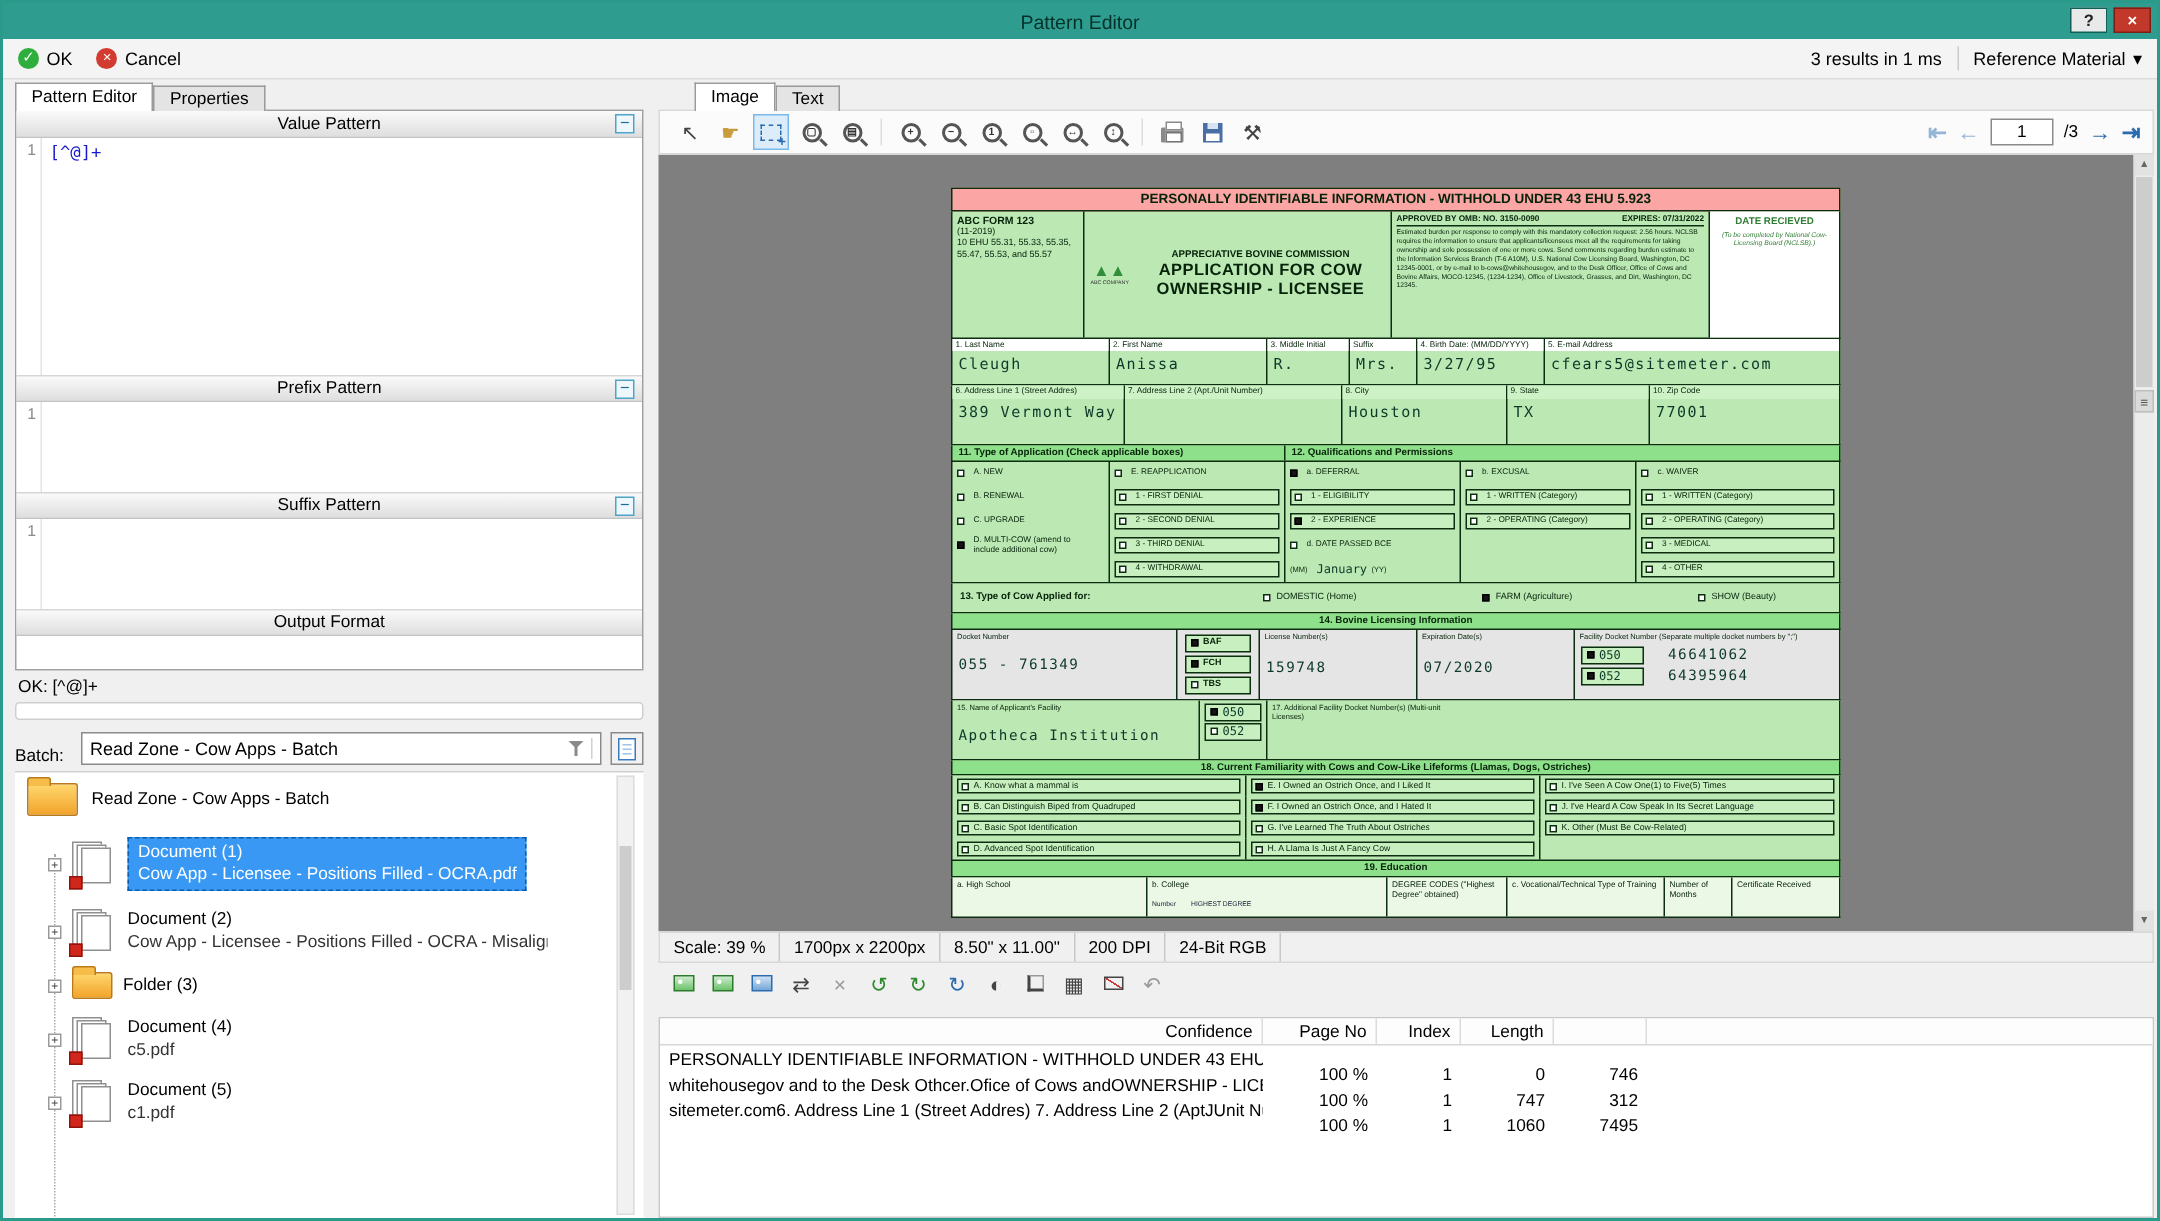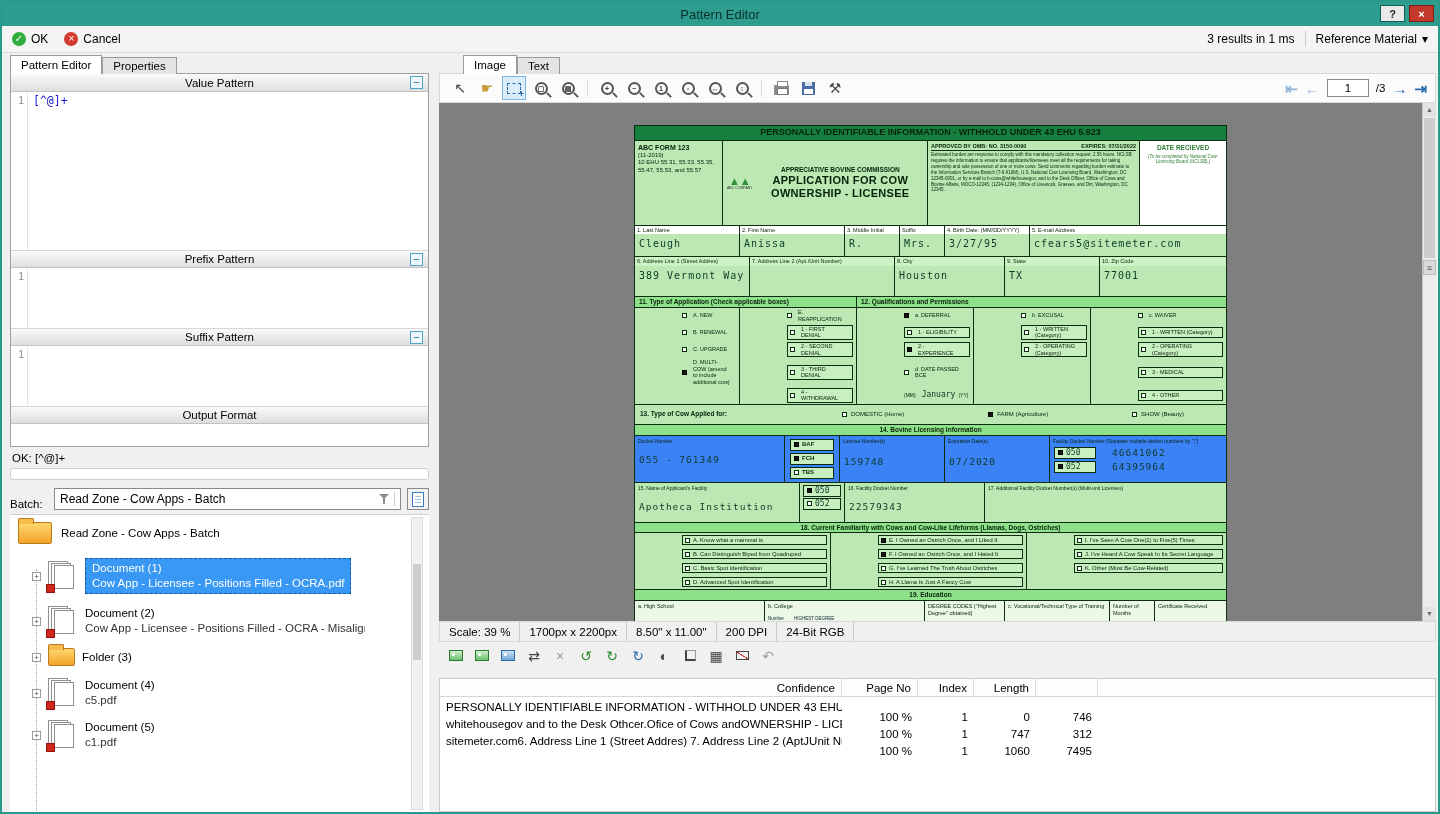--- a/index.html
+++ b/index.html
@@ -142,21 +142,21 @@
             line-height:14px;background:#e2e2e2;}
   .vs-up{top:0;}
   .vs-down{bottom:0;}
   .vs-thumb{position:absolute;left:1px;width:11px;top:15px;height:140px;background:#cdcdcd;}
   .vs-grip{position:absolute;left:0;width:13px;top:157px;height:15px;background:#dadada;color:#555;
            font-size:9px;text-align:center;line-height:15px;border:1px solid #bdbdbd;}
 
   
   .document{position:absolute;left:195px;top:22px;width:593px;background:#bce8b4;color:#06230a;cursor:crosshair;}
   .document,.document *{line-height:1.2;}
-  .banner{background:#15803d;border:1px solid #0c2d10;font-weight:bold;font-size:9px;text-align:center;padding:1px 0 2px;}
+  .banner{background:#fca5a5;border:1px solid #0c2d10;font-weight:bold;font-size:9px;text-align:center;padding:1px 0 2px;}
   .toprow{display:flex;border:1px solid #0c2d10;border-top:none;height:85px;}
   .formbox{width:88px;border-right:1px solid #0c2d10;padding:3px;font-size:6px;}
   .fb1{font-weight:bold;font-size:7px;}
   .commission{width:205px;border-right:1px solid #0c2d10;padding:3px 4px;display:flex;align-items:center;gap:5px;}
   .logo{display:flex;flex-direction:column;align-items:center;flex:none;}
   .logo-tri{color:#2f8f3a;font-size:11px;line-height:10px;}
   .logo-sub{font-size:3.5px;color:#333;}
   .comm-text{flex:1;text-align:center;}
   .comm1{font-size:6.5px;font-weight:bold;}
   .comm2,.comm3{font-size:11px;font-weight:bold;letter-spacing:0.3px;}
@@ -182,35 +182,35 @@
 
   .band{background:#8fe08a;border:1px solid #0c2d10;border-top:none;font-weight:bold;font-size:6.5px;display:flex;}
   .band-cell{padding:1px 4px;}
   .band11{width:222px;border-right:1px solid #0c2d10;}
   .band-center{justify-content:center;text-align:center;padding:1px 0;}
 
   .grid1112{display:grid;grid-template-columns:105px 117px 117px 117px 1fr;
             border:1px solid #0c2d10;border-top:none;background:#bce8b4;}
   .g-cell{min-height:16px;padding:1px 3px;display:flex;align-items:center;border-right:1px solid #0c2d10;min-width:0;}
   .grid1112 > .g-cell:nth-child(5n){border-right:none;}
-  .g-inner{display:flex;align-items:center;gap:3px;width:100%;min-width:0;margin-left:44px;}
+  .g-inner{display:flex;align-items:center;gap:3px;width:100%;min-width:0;}
   .g-cell.boxed .g-inner{border:1px solid #0c2d10;background:#c8efbf;min-height:11px;padding:0 2px;}
   .cb{width:5px;height:5px;border:1px solid #0c2d10;background:#fff;flex:none;}
   .checked .cb{background:#151515;border-color:#000;}
   .g-label{font-size:5.5px;}
   .g-pre,.g-post{font-size:5px;}
   .g-mono{font-family:"DejaVu Sans Mono",monospace;font-size:8px;color:#0d3a28;}
 
   .sec13{display:flex;align-items:center;border:1px solid #0c2d10;border-top:none;background:#bce8b4;height:20px;}
   .sec13-label{font-weight:bold;font-size:6.5px;padding-left:5px;width:165px;flex:none;}
   .sec13-opts{display:flex;flex:1;justify-content:space-around;align-items:center;}
   .opt{display:flex;align-items:center;gap:4px;font-size:6px;}
 
   .sec14{display:grid;grid-template-columns:150px 55px 105px 105px 1fr;
-         border:1px solid #0c2d10;border-top:none;background:#3b82f6;}
+         border:1px solid #0c2d10;border-top:none;background:#e5e5e5;}
   .s14-col{border-right:1px solid #0c2d10;padding:1px 2px;min-width:0;}
   .s14-col:last-child{border-right:none;}
   .tiny-label{font-size:5px;padding:1px 1px 2px;}
   .mono-val{font-family:"DejaVu Sans Mono",monospace;font-size:9.5px;color:#0d3a28;letter-spacing:1px;
             padding:2px 2px;white-space:nowrap;}
   .code-box{display:flex;align-items:center;gap:3px;border:1px solid #0c2d10;background:#c8efbf;
             padding:0 3px;height:12px;margin:2px 3px;}
   .code-label{font-size:6px;font-weight:bold;}
   .code-mono{font-family:"DejaVu Sans Mono",monospace;font-size:8px;color:#0d3a28;}
   .fac-row{display:flex;align-items:center;gap:16px;}
@@ -913,24 +913,20 @@
         <div class="code-box sm checked">
               <span class="cb"></span>
               <span class="code-mono">050</span>
             </div>
             <div class="code-box sm">
               <span class="cb"></span>
               <span class="code-mono">052</span>
             </div>
           </div>
         <div class="s15-col">
-          <div class="tiny-label">16. Facility Docket Number</div>
-          <div class="mono-val" style="padding-top:8px">22579343</div>
-        </div>
-        <div class="s15-col">
           <div class="tiny-label">17.  Additional Facility Docket Number(s) (Multi-unit Licenses)</div>
         </div>
       </div>
 
       <div class="band band-center">
         <span>18. Current Familiarity with Cows and Cow-Like Lifeforms (Llamas, Dogs, Ostriches)</span>
       </div>
 
       <div class="sec18">
 

